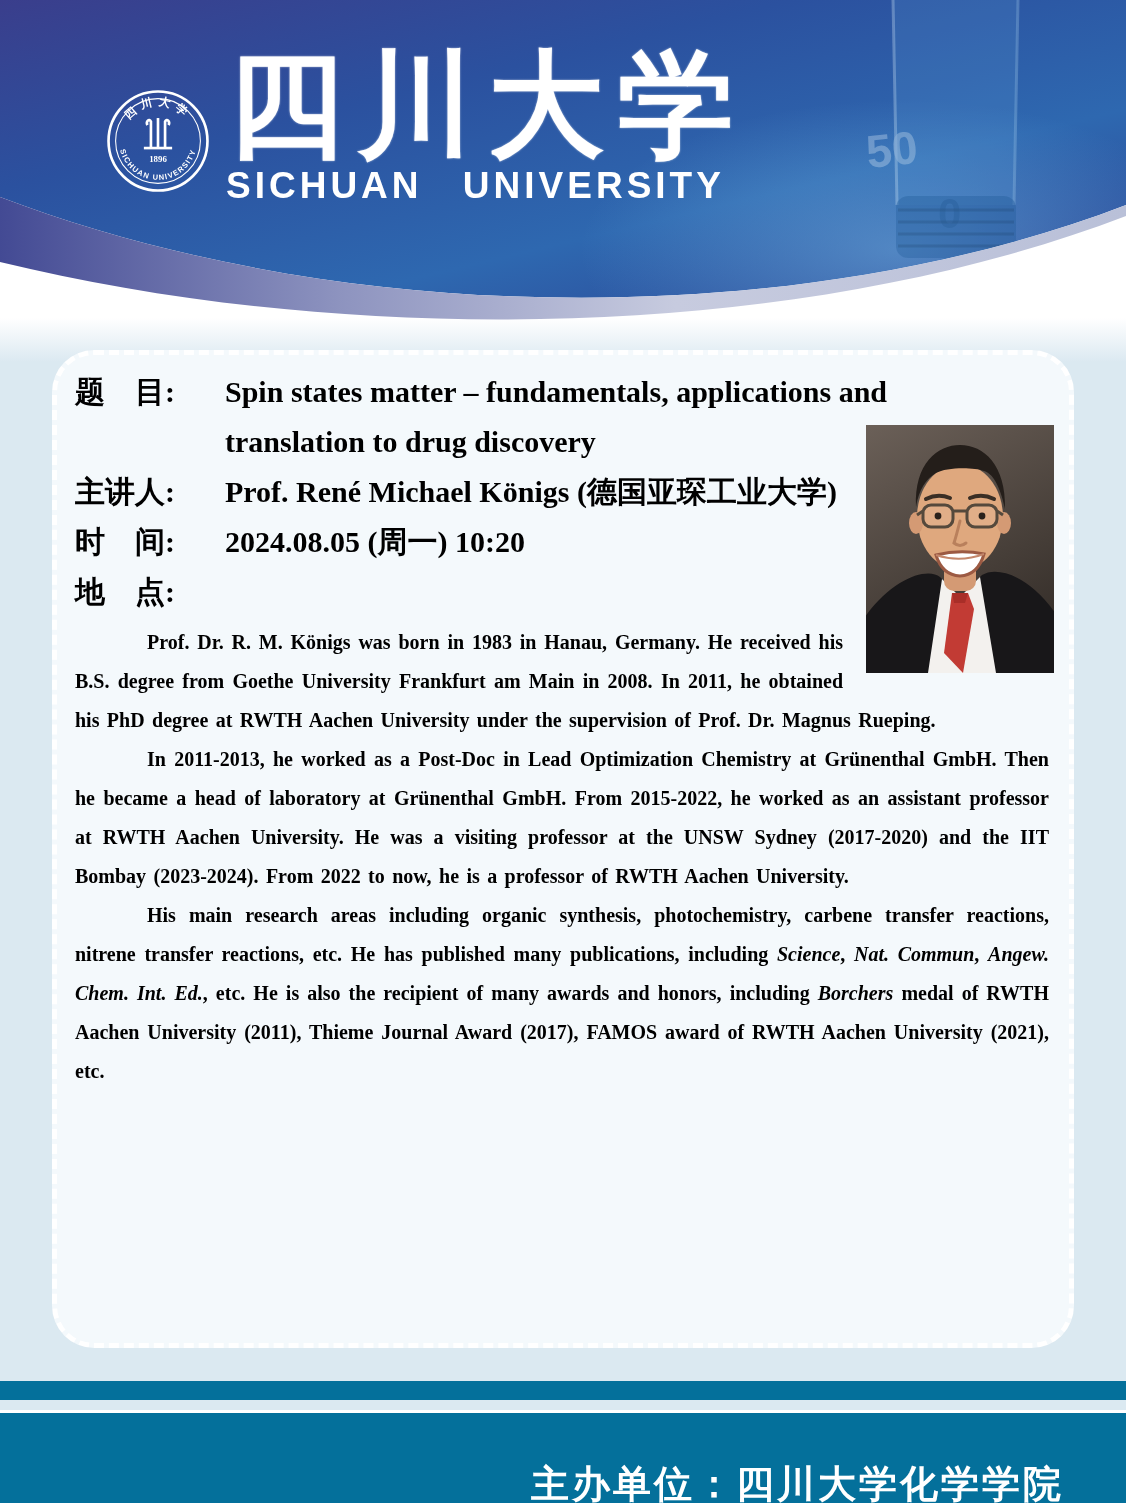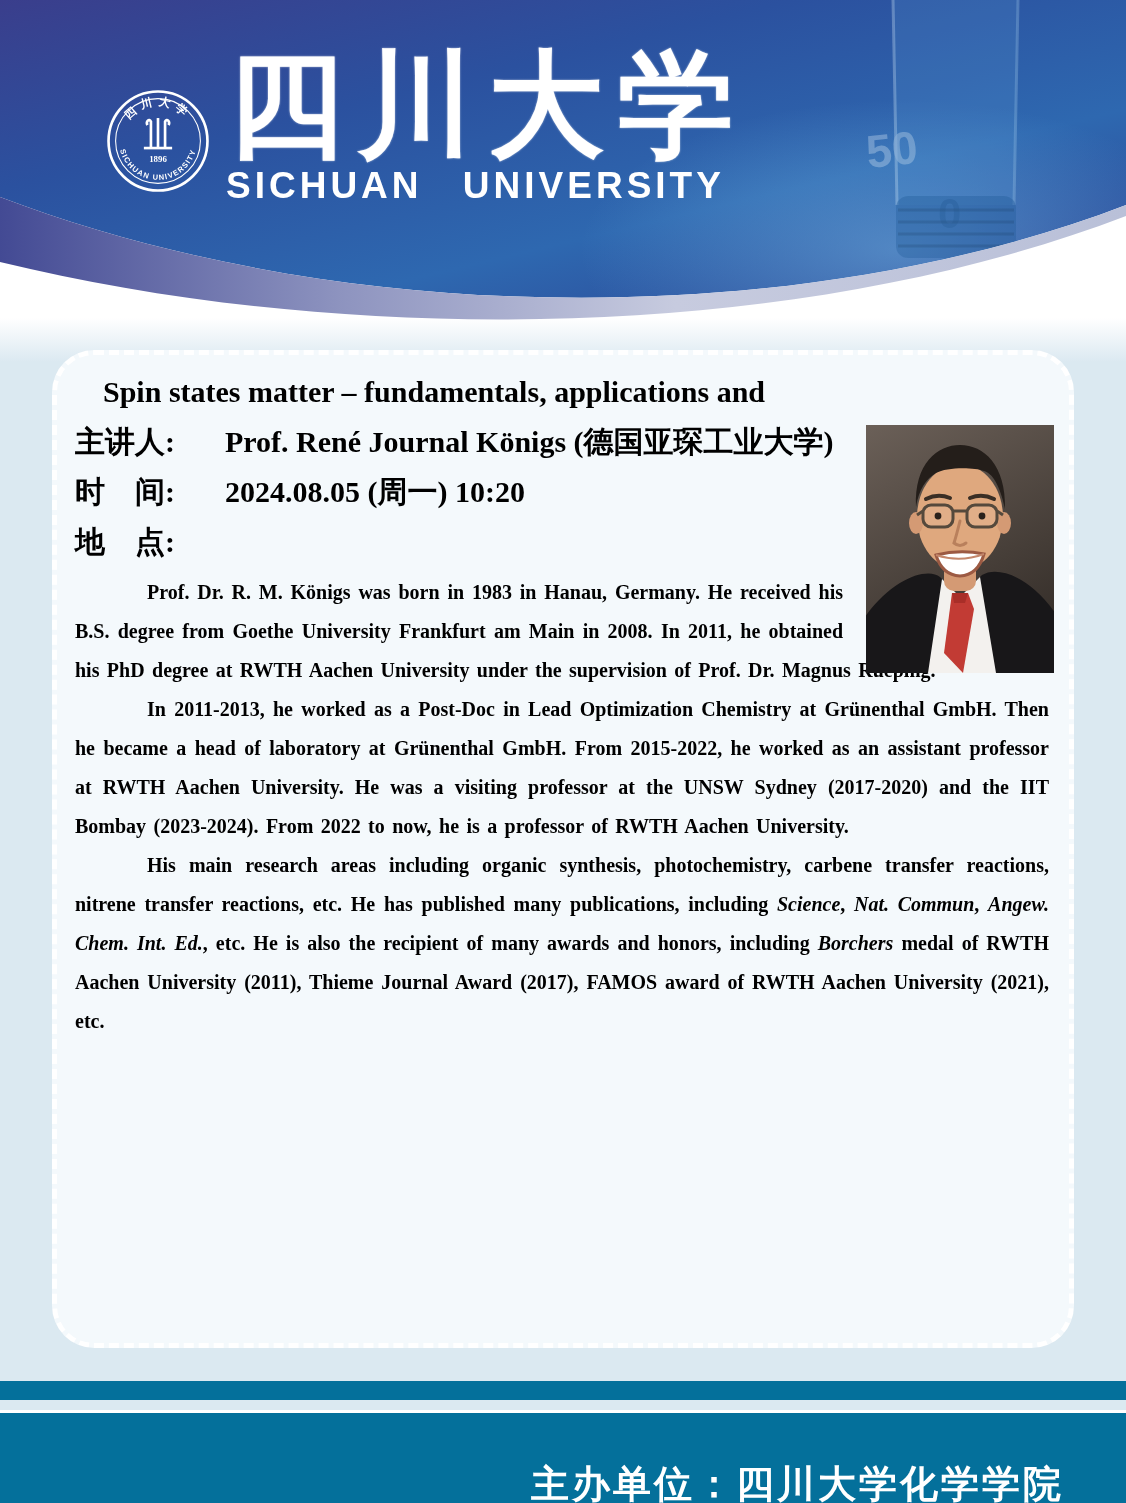--- a/index.html
+++ b/index.html
@@ -129,28 +129,30 @@
     </g>
     <text x="60" y="84" text-anchor="middle" font-family="Liberation Serif, serif" font-size="10" font-weight="bold" fill="#ffffff">1896</text>
   </svg>
 
   <div class="brand-cn">四川大学</div>
   <div class="brand-en">SICHUAN  UNIVERSITY</div>
 
   <div class="panel">
 
     <div class="info-row">
+      <span class="info-label">题　目:</span>
       <div class="info-value">
         <div class="line">Spin states matter – fundamentals, applications and</div>
+        <div class="line">translation to drug discovery</div>
       </div>
     </div>
 
     <div class="info-row">
       <span class="info-label">主讲人:</span>
-      <div class="info-value">Prof. René Journal Königs (德国亚琛工业大学)</div>
+      <div class="info-value">Prof. René Michael Königs (德国亚琛工业大学)</div>
     </div>
 
     <div class="info-row">
       <span class="info-label">时　间:</span>
       <div class="info-value">2024.08.05 (周一) 10:20</div>
     </div>
 
     <div class="info-row">
       <span class="info-label">地　点:</span>
     </div>

